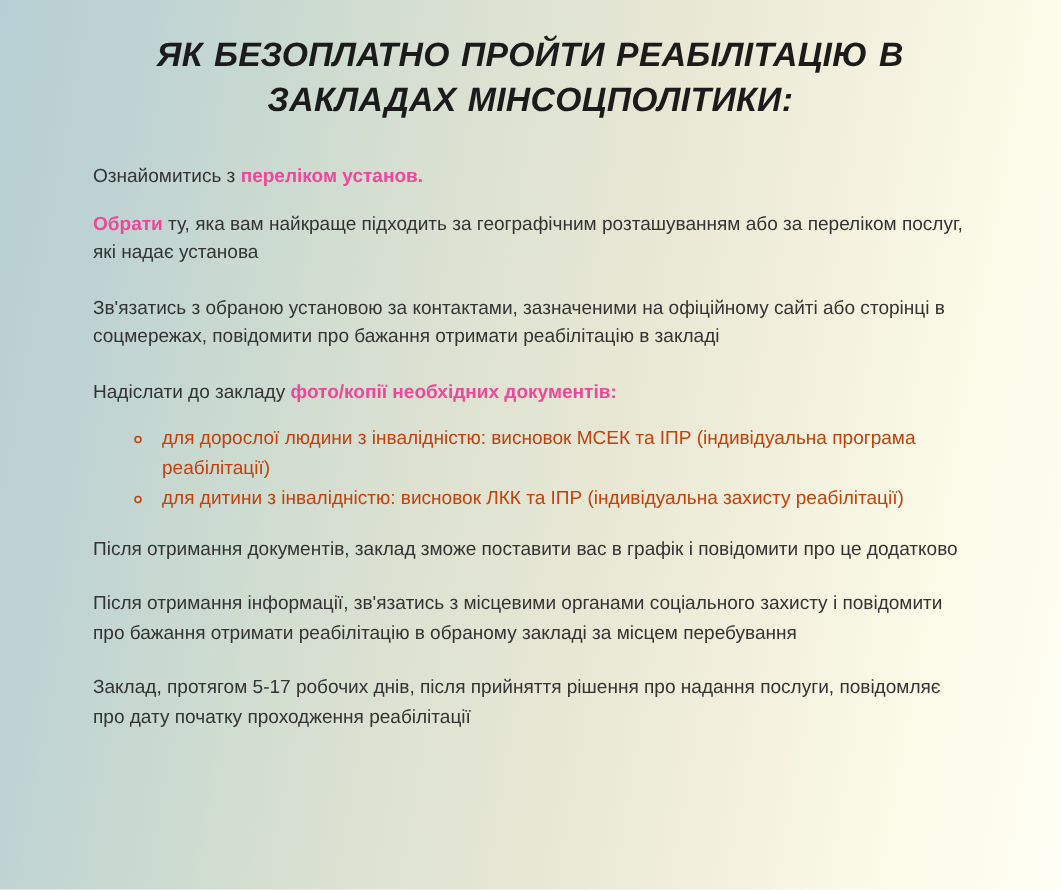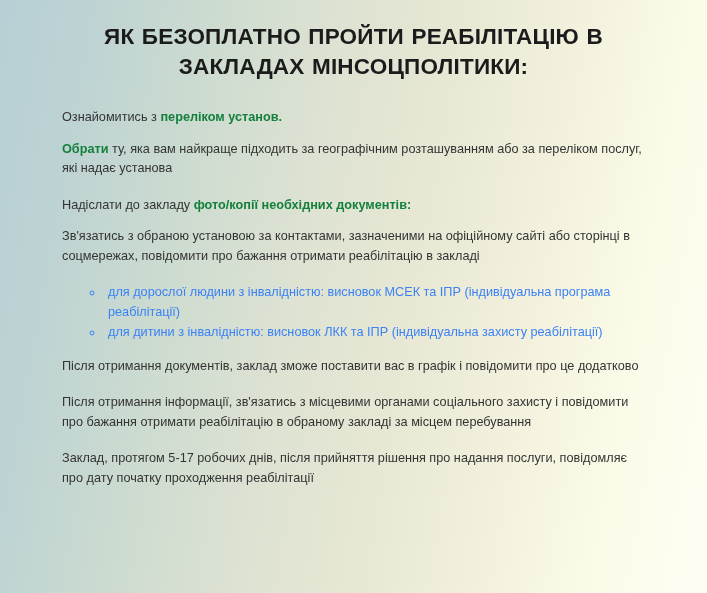--- a/index.html
+++ b/index.html
@@ -31,69 +31,70 @@
   .title {
     margin: 0;
     padding: 22px 88px 0 88px;
     text-align: center;
     font-size: 22.5px;
     line-height: 30px;
     font-weight: 700;
     letter-spacing: 0.2px;
     color: #1b1b1b;
     word-spacing: 1px;
+    font-style: italic;
   }
   .content {
     padding: 0 62px 0 62px;
     margin-top: 26px;
   }
   .para {
     margin: 0 0 17px 0;
     font-size: 12.7px;
     line-height: 19.5px;
     color: #343434;
     max-width: 585px;
   }
   .para.tight {
     margin-bottom: 12px;
   }
   .para b {
     font-weight: 700;
-    color: #15803d;
+    color: #ec4899;
   }
   .bullets {
     margin: 0 0 14px 0;
     padding-left: 42px;
     list-style: circle;
     max-width: 560px;
   }
   .bullets li {
     font-size: 12.7px;
     line-height: 19.5px;
-    color: #3b82f6;
+    color: #c2410c;
     margin-bottom: 1px;
     padding-left: 4px;
   }
 </style>
 </head>
 <body>
 
 <div class="poster">
 
   <h1 class="title">ЯК БЕЗОПЛАТНО ПРОЙТИ РЕАБІЛІТАЦІЮ В ЗАКЛАДАХ МІНСОЦПОЛІТИКИ:</h1>
 
   <div class="content">
 
     <p class="para tight"><span>Ознайомитись з </span><b>переліком установ.</b><span></span></p>
 
     <p class="para"><span></span><b>Обрати</b><span> ту, яка вам найкраще підходить за географічним розташуванням або за переліком послуг, які надає установа</span></p>
 
+    <p class="para"><span>Зв'язатись з обраною установою за контактами, зазначеними на офіційному сайті або сторінці в соцмережах, повідомити про бажання отримати реабілітацію в закладі</span><b></b><span></span></p>
+
     <p class="para tight"><span>Надіслати до закладу </span><b>фото/копії необхідних документів:</b><span></span></p>
-
-    <p class="para"><span>Зв'язатись з обраною установою за контактами, зазначеними на офіційному сайті або сторінці в соцмережах, повідомити про бажання отримати реабілітацію в закладі</span><b></b><span></span></p>
 
     <ul class="bullets">
       <li>для дорослої людини з інвалідністю: висновок МСЕК та ІПР (індивідуальна програма реабілітації)</li>
       <li>для дитини з інвалідністю: висновок ЛКК та ІПР (індивідуальна захисту реабілітації)</li>
     </ul>
 
     <p class="para">Після отримання документів, заклад зможе поставити вас в графік і повідомити про це додатково</p>
     <p class="para">Після отримання інформації, зв'язатись з місцевими органами соціального захисту і повідомити про бажання отримати реабілітацію в обраному закладі за місцем перебування</p>
     <p class="para">Заклад, протягом 5-17 робочих днів, після прийняття рішення про надання послуги, повідомляє про дату початку проходження реабілітації</p>
 

